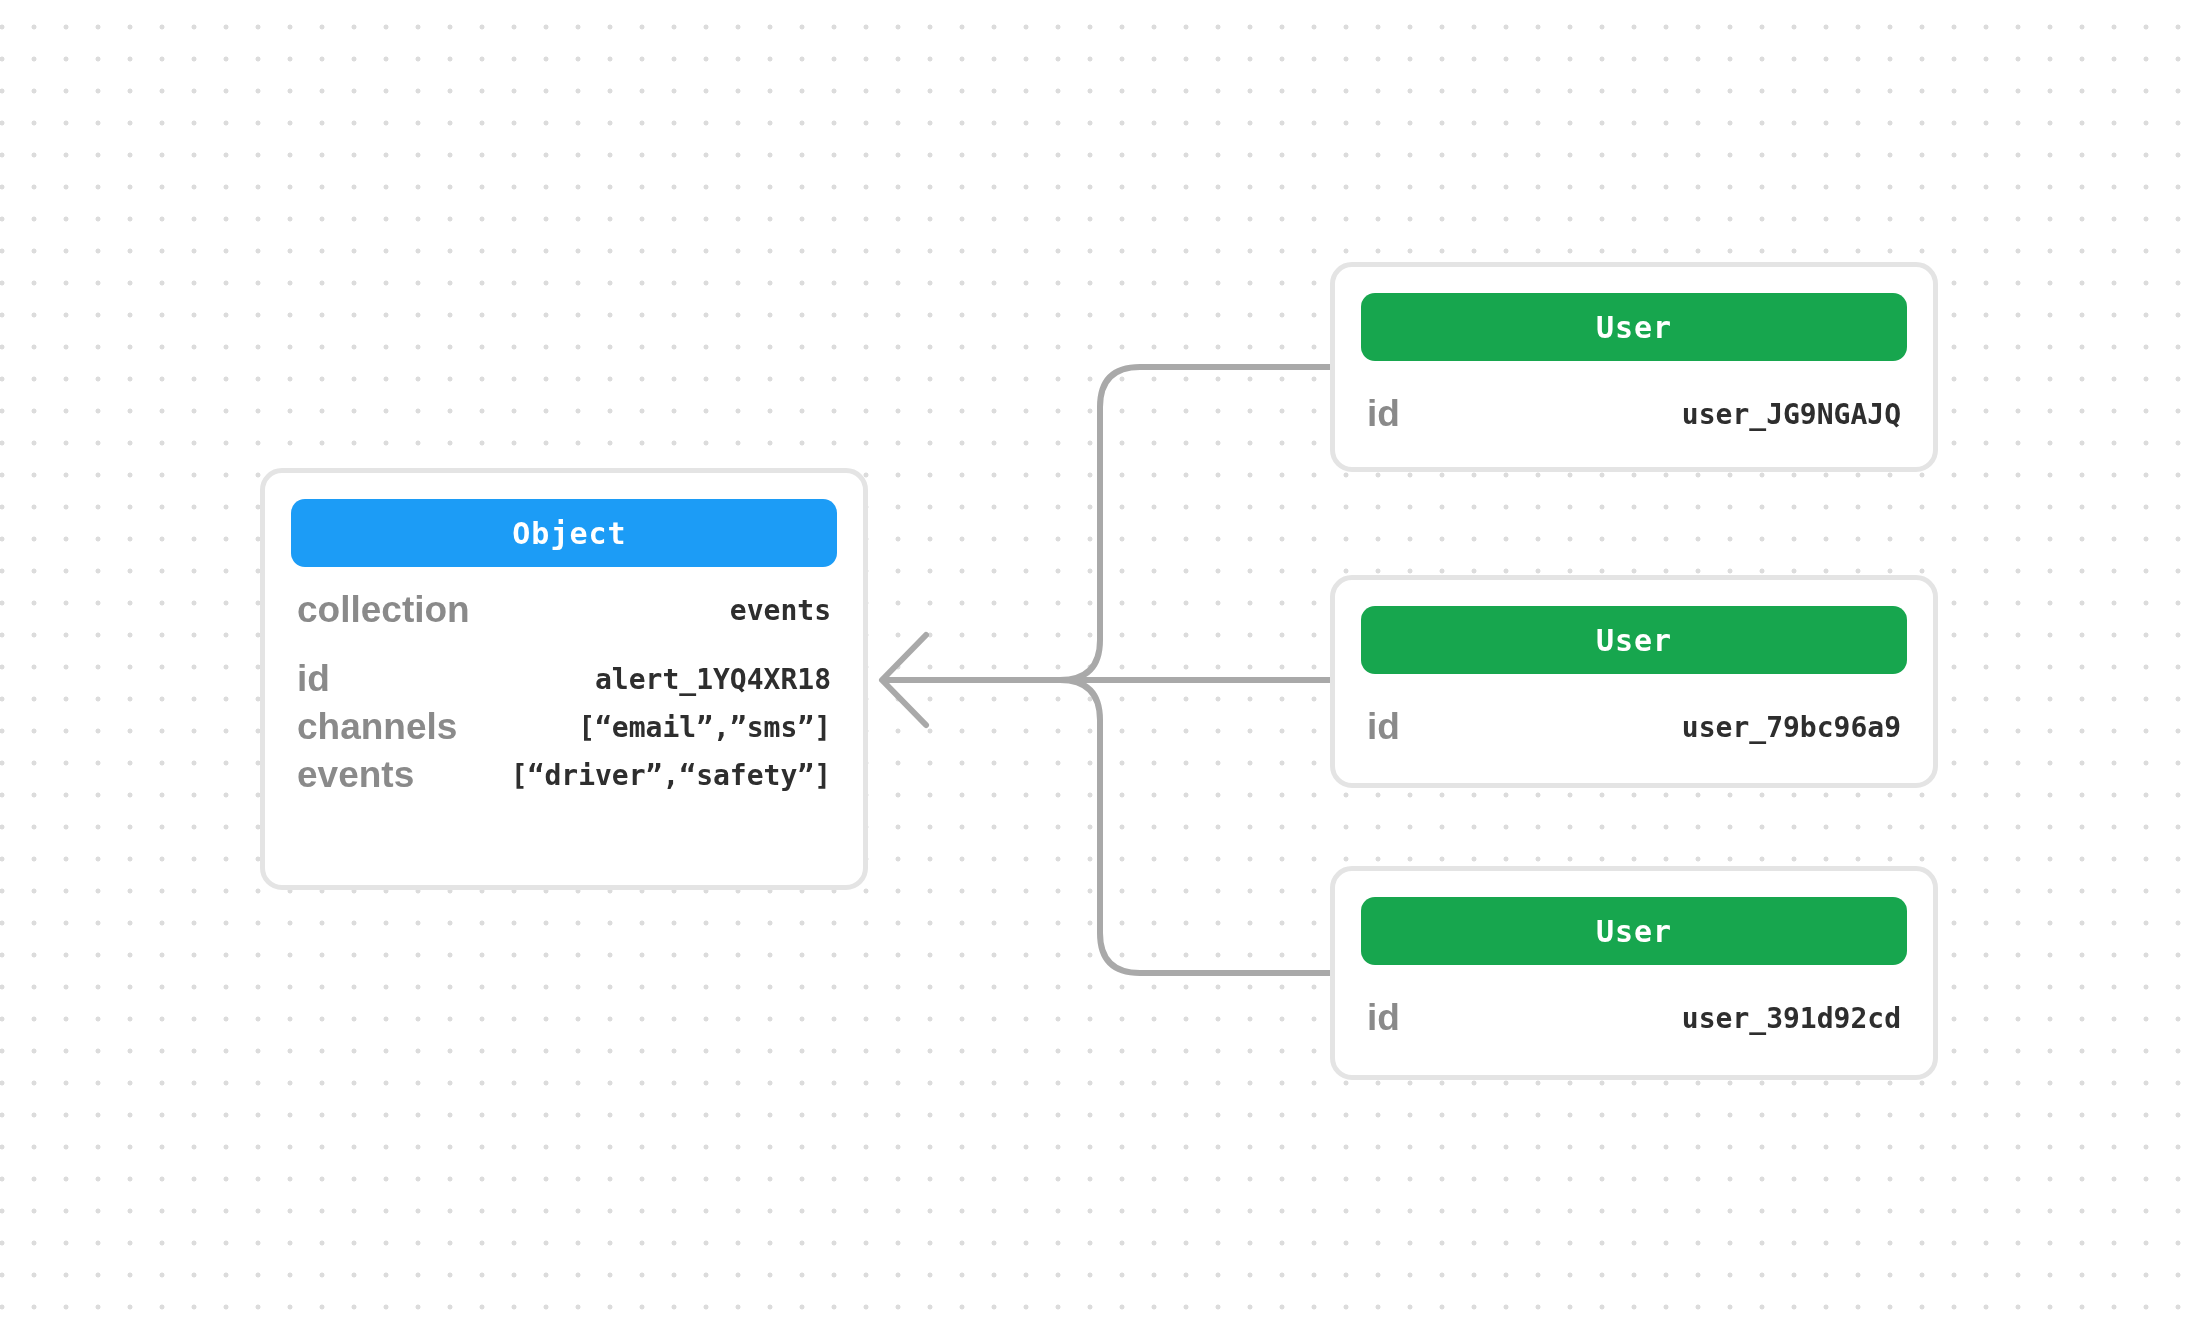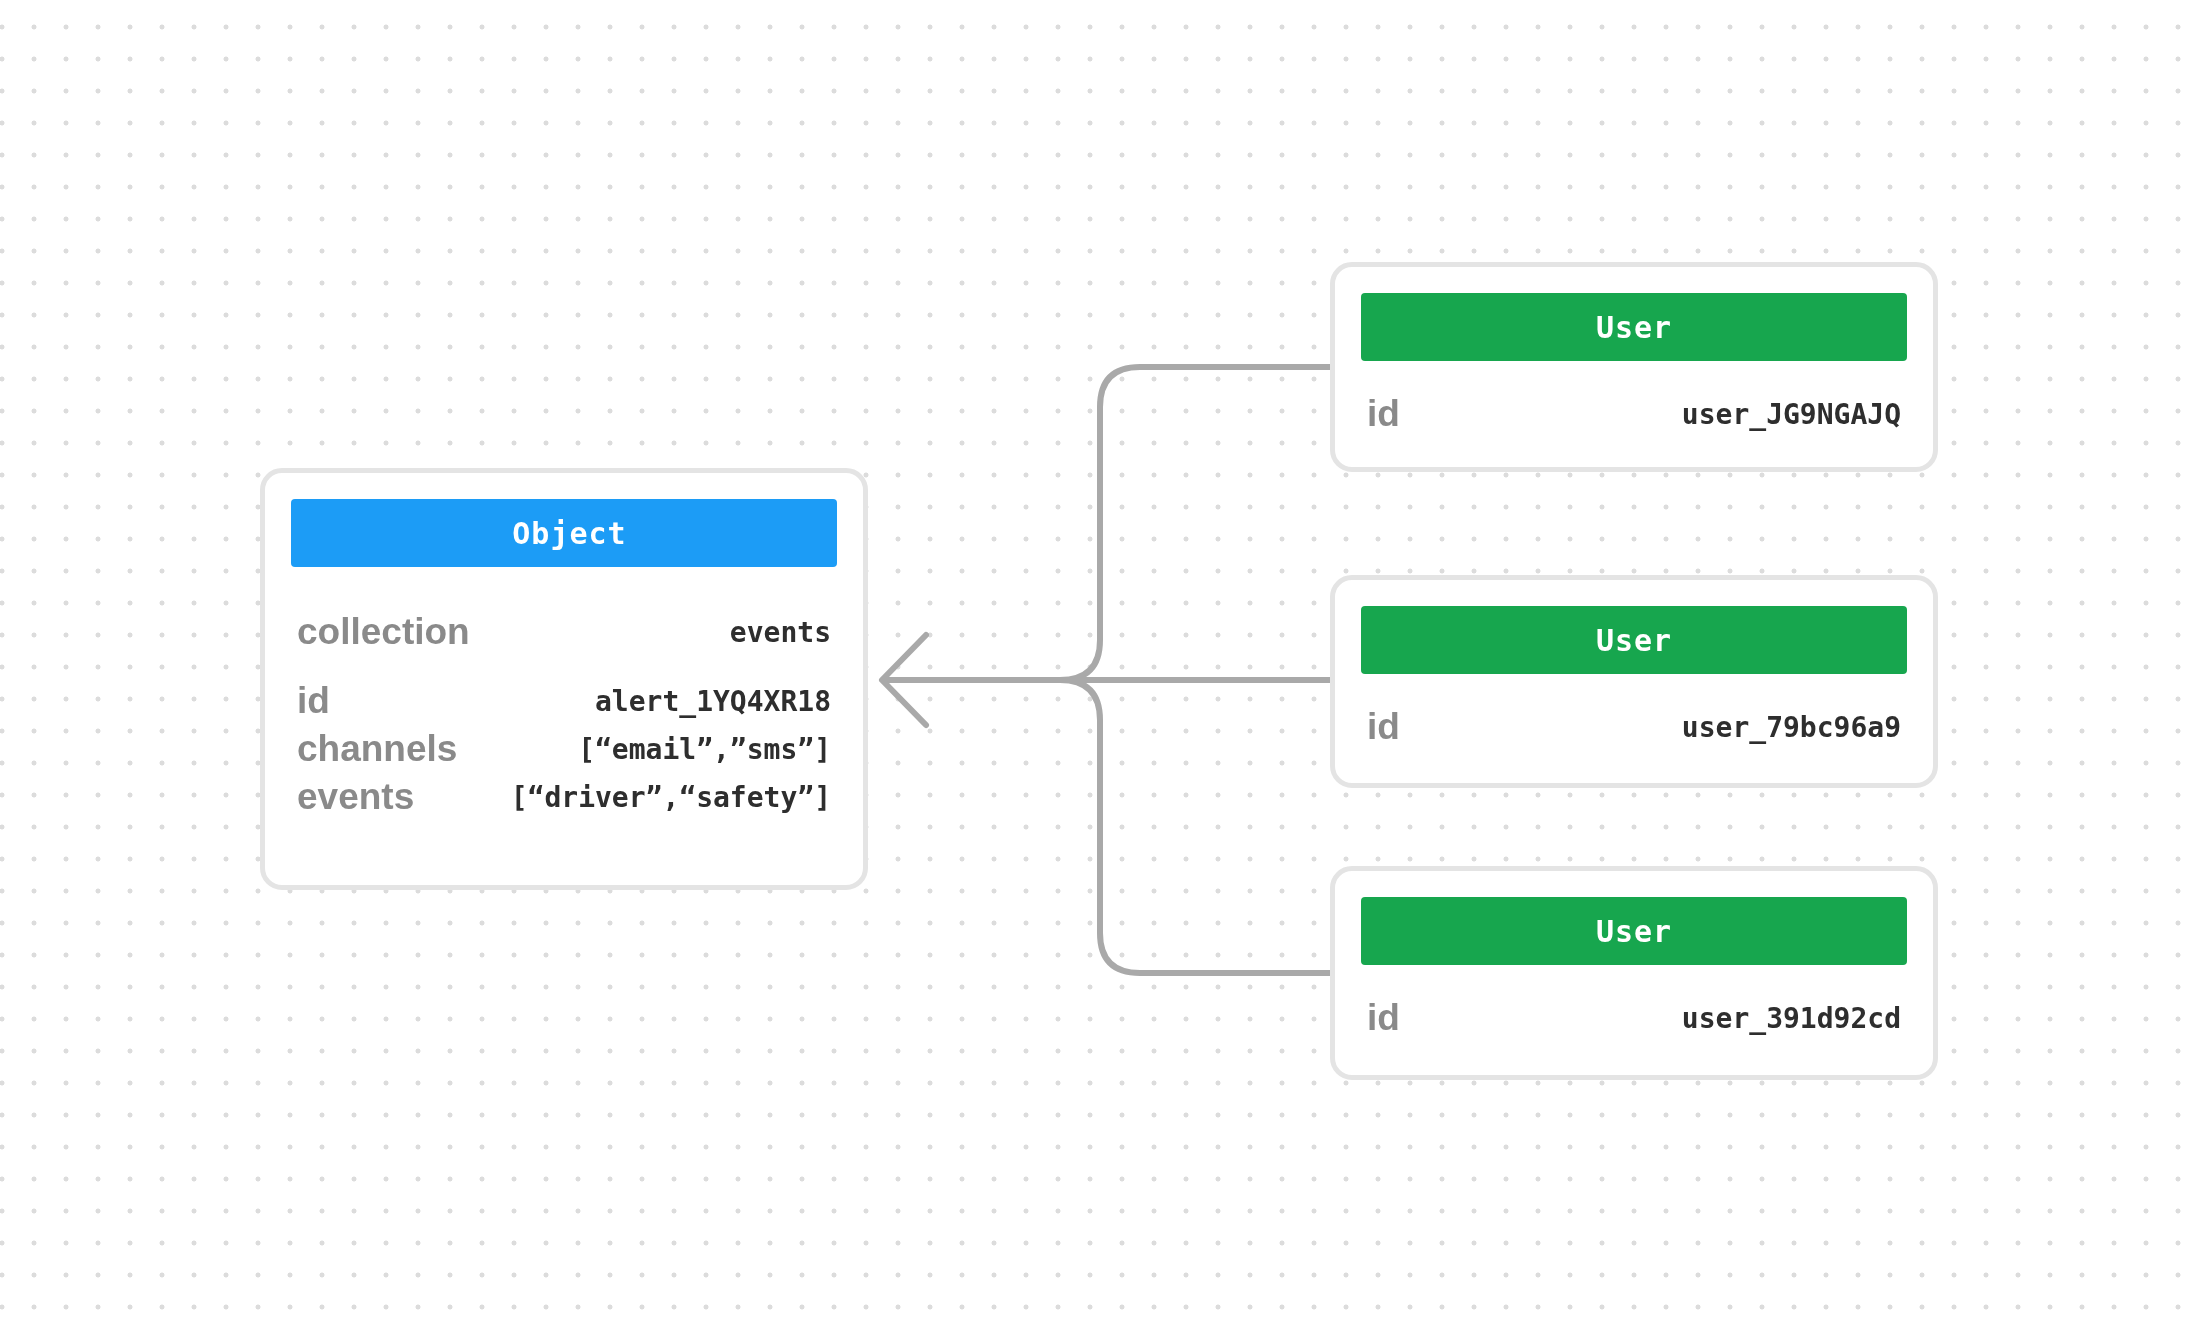--- a/index.html
+++ b/index.html
@@ -38,21 +38,21 @@
   }
   .card {
     position: absolute;
     background: #ffffff;
     border: 5px solid var(--card-border);
     border-radius: 22px;
   }
   .card-header {
     height: 68px;
     margin: 26px 26px 0 26px;
-    border-radius: 4px;
+    border-radius: 14px;
     display: flex;
     align-items: center;
     justify-content: center;
     color: var(--header-text);
     font-family: "DejaVu Sans Mono", monospace;
     font-size: 30px;
     font-weight: 600;
     letter-spacing: 1px;
     text-align: center;
   }
@@ -75,21 +75,21 @@
     font-size: 37px;
     font-weight: 700;
   }
   .row .field-value {
     color: var(--value);
     font-family: "DejaVu Sans Mono", monospace;
     font-size: 28px;
     font-weight: 600;
     white-space: pre;
   }
-  .object-card .row-collection { margin-top: 42px; height: 46px; }
+  .object-card .row-collection { margin-top: 20px; height: 46px; }
   .object-card .row-id { margin-top: 22px; }
   .user-card .row-id { margin-top: 29px; }
 </style>
 </head>
 <body>
 
 <svg class="connectors" viewBox="0 0 2198 1336" xmlns="http://www.w3.org/2000/svg" aria-hidden="true">
   <path d="M 1330 367 L 1140 367 Q 1100 367 1100 407 L 1100 640 Q 1100 680 1060 680 L 1000 680"></path>
   <path d="M 1330 973 L 1140 973 Q 1100 973 1100 933 L 1100 720 Q 1100 680 1060 680 L 1000 680"></path>
   <path d="M 1330 680 L 884 680"></path>

